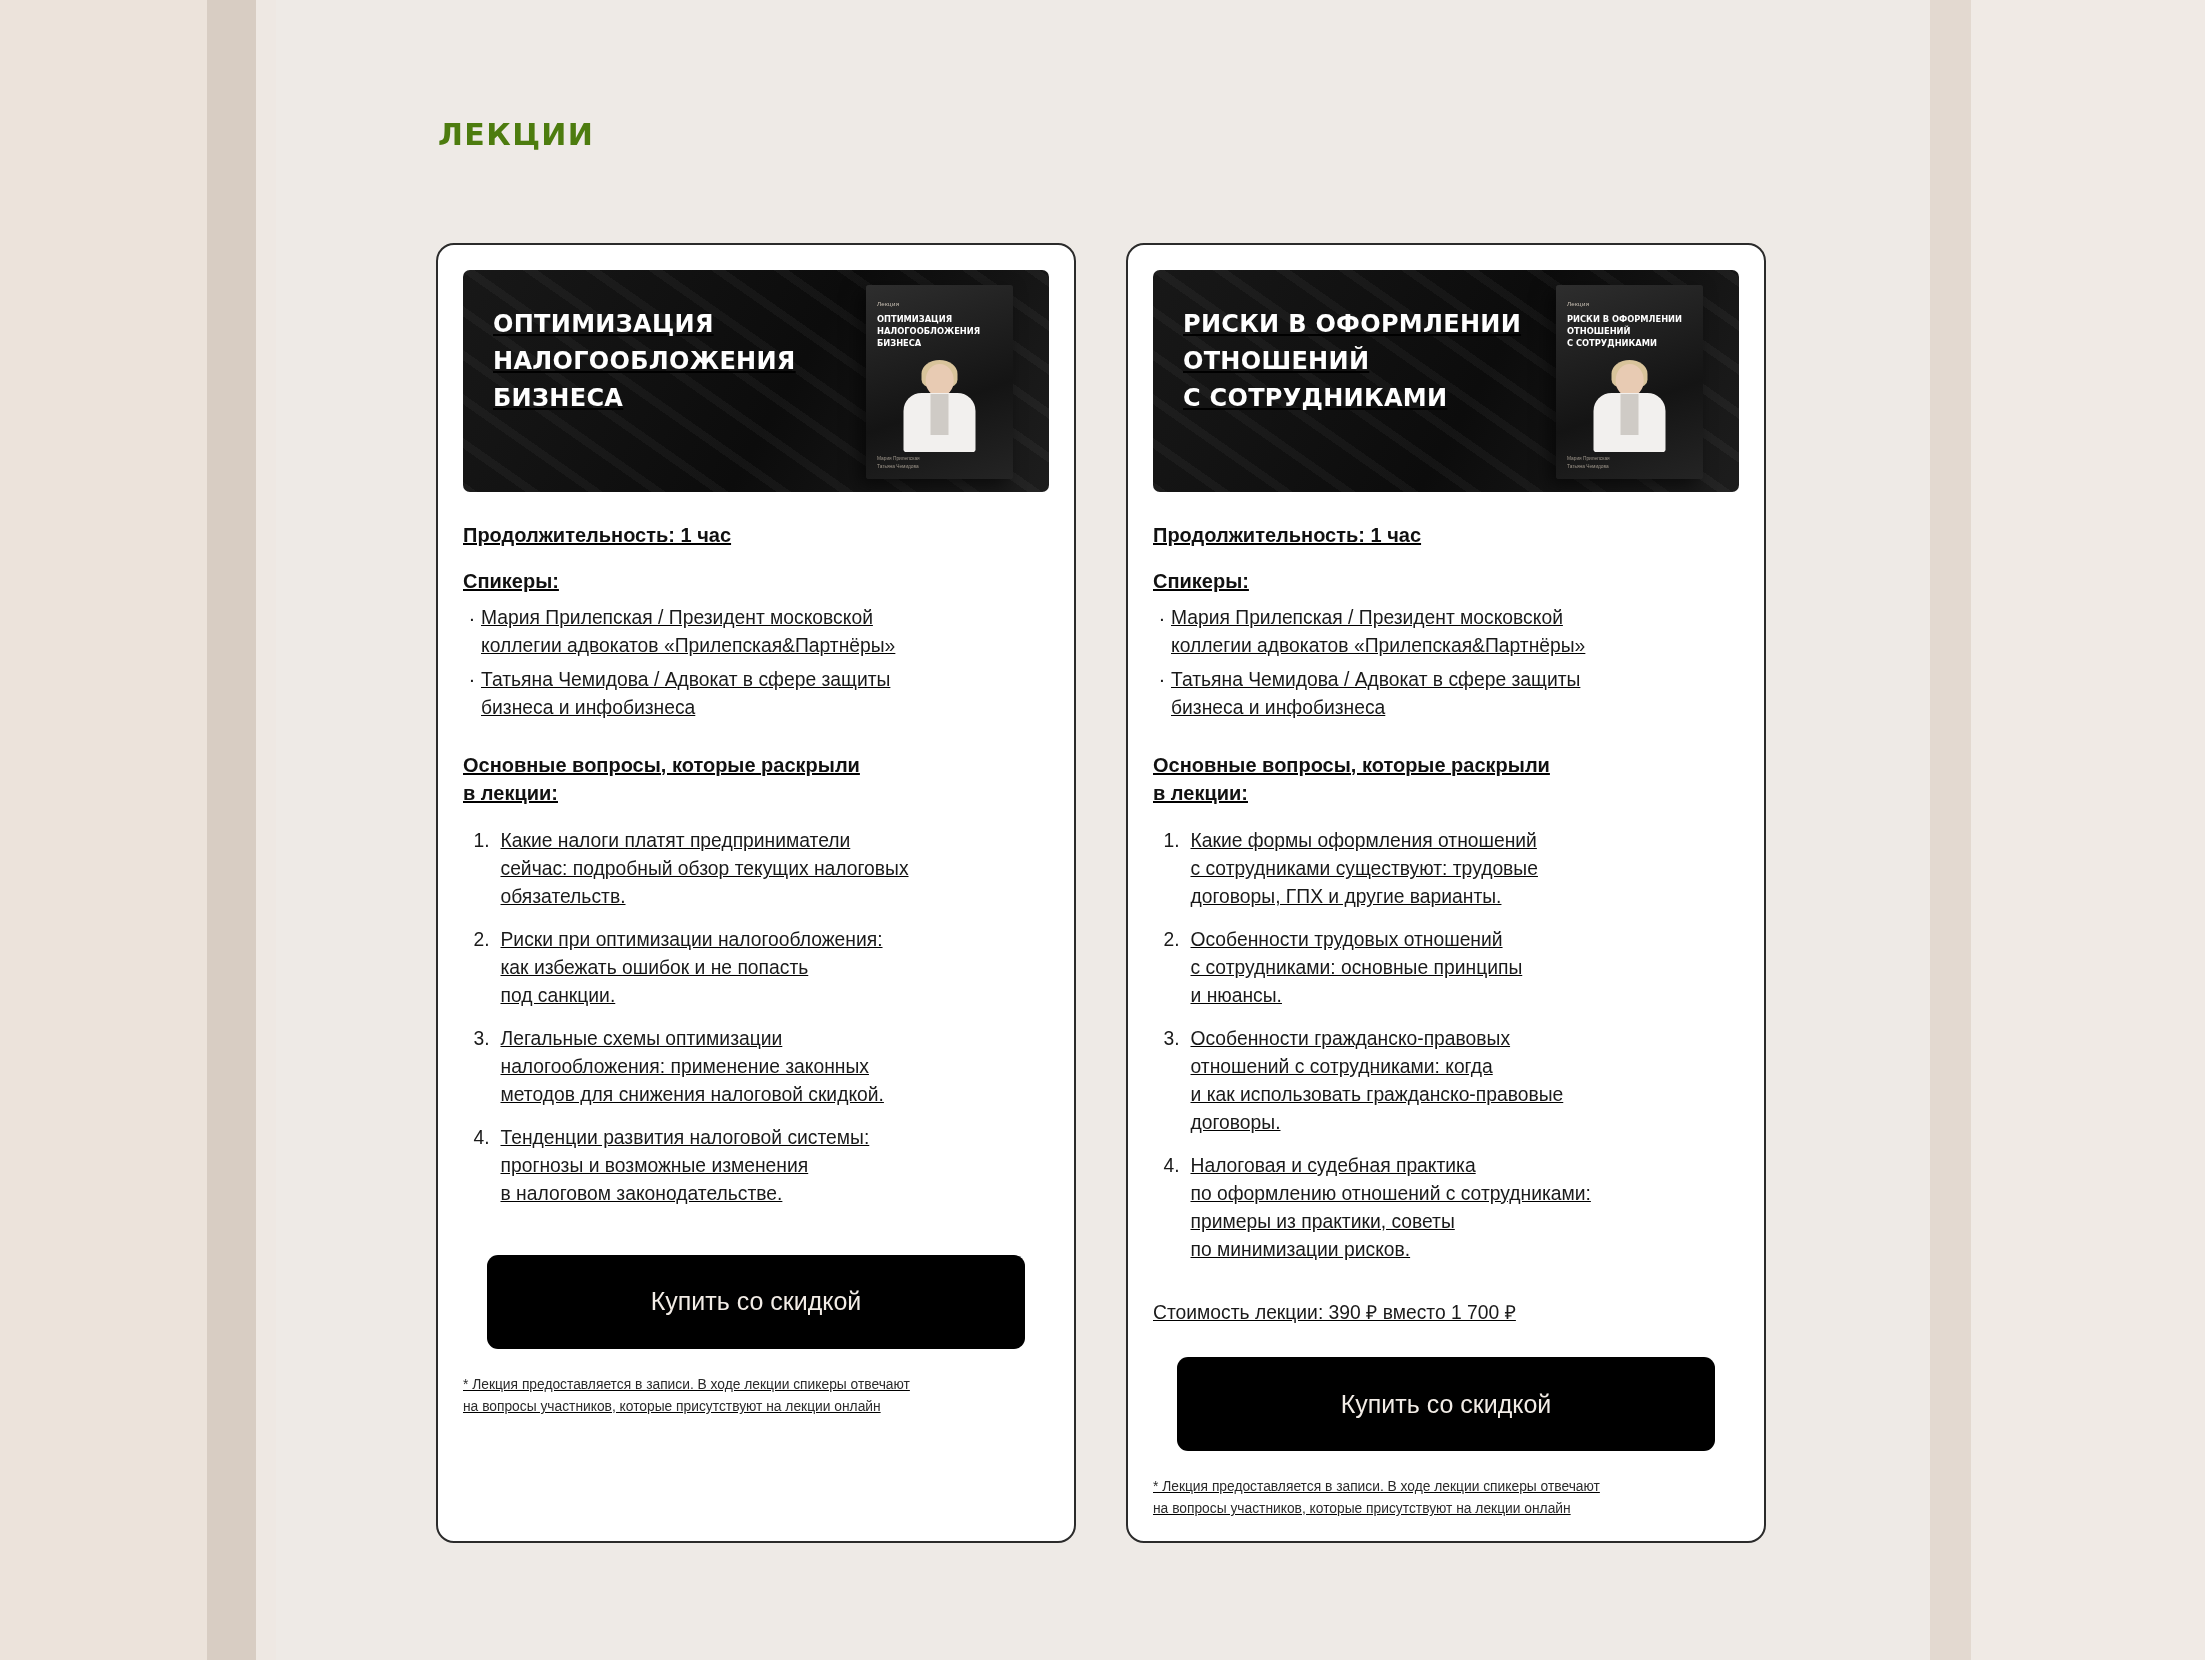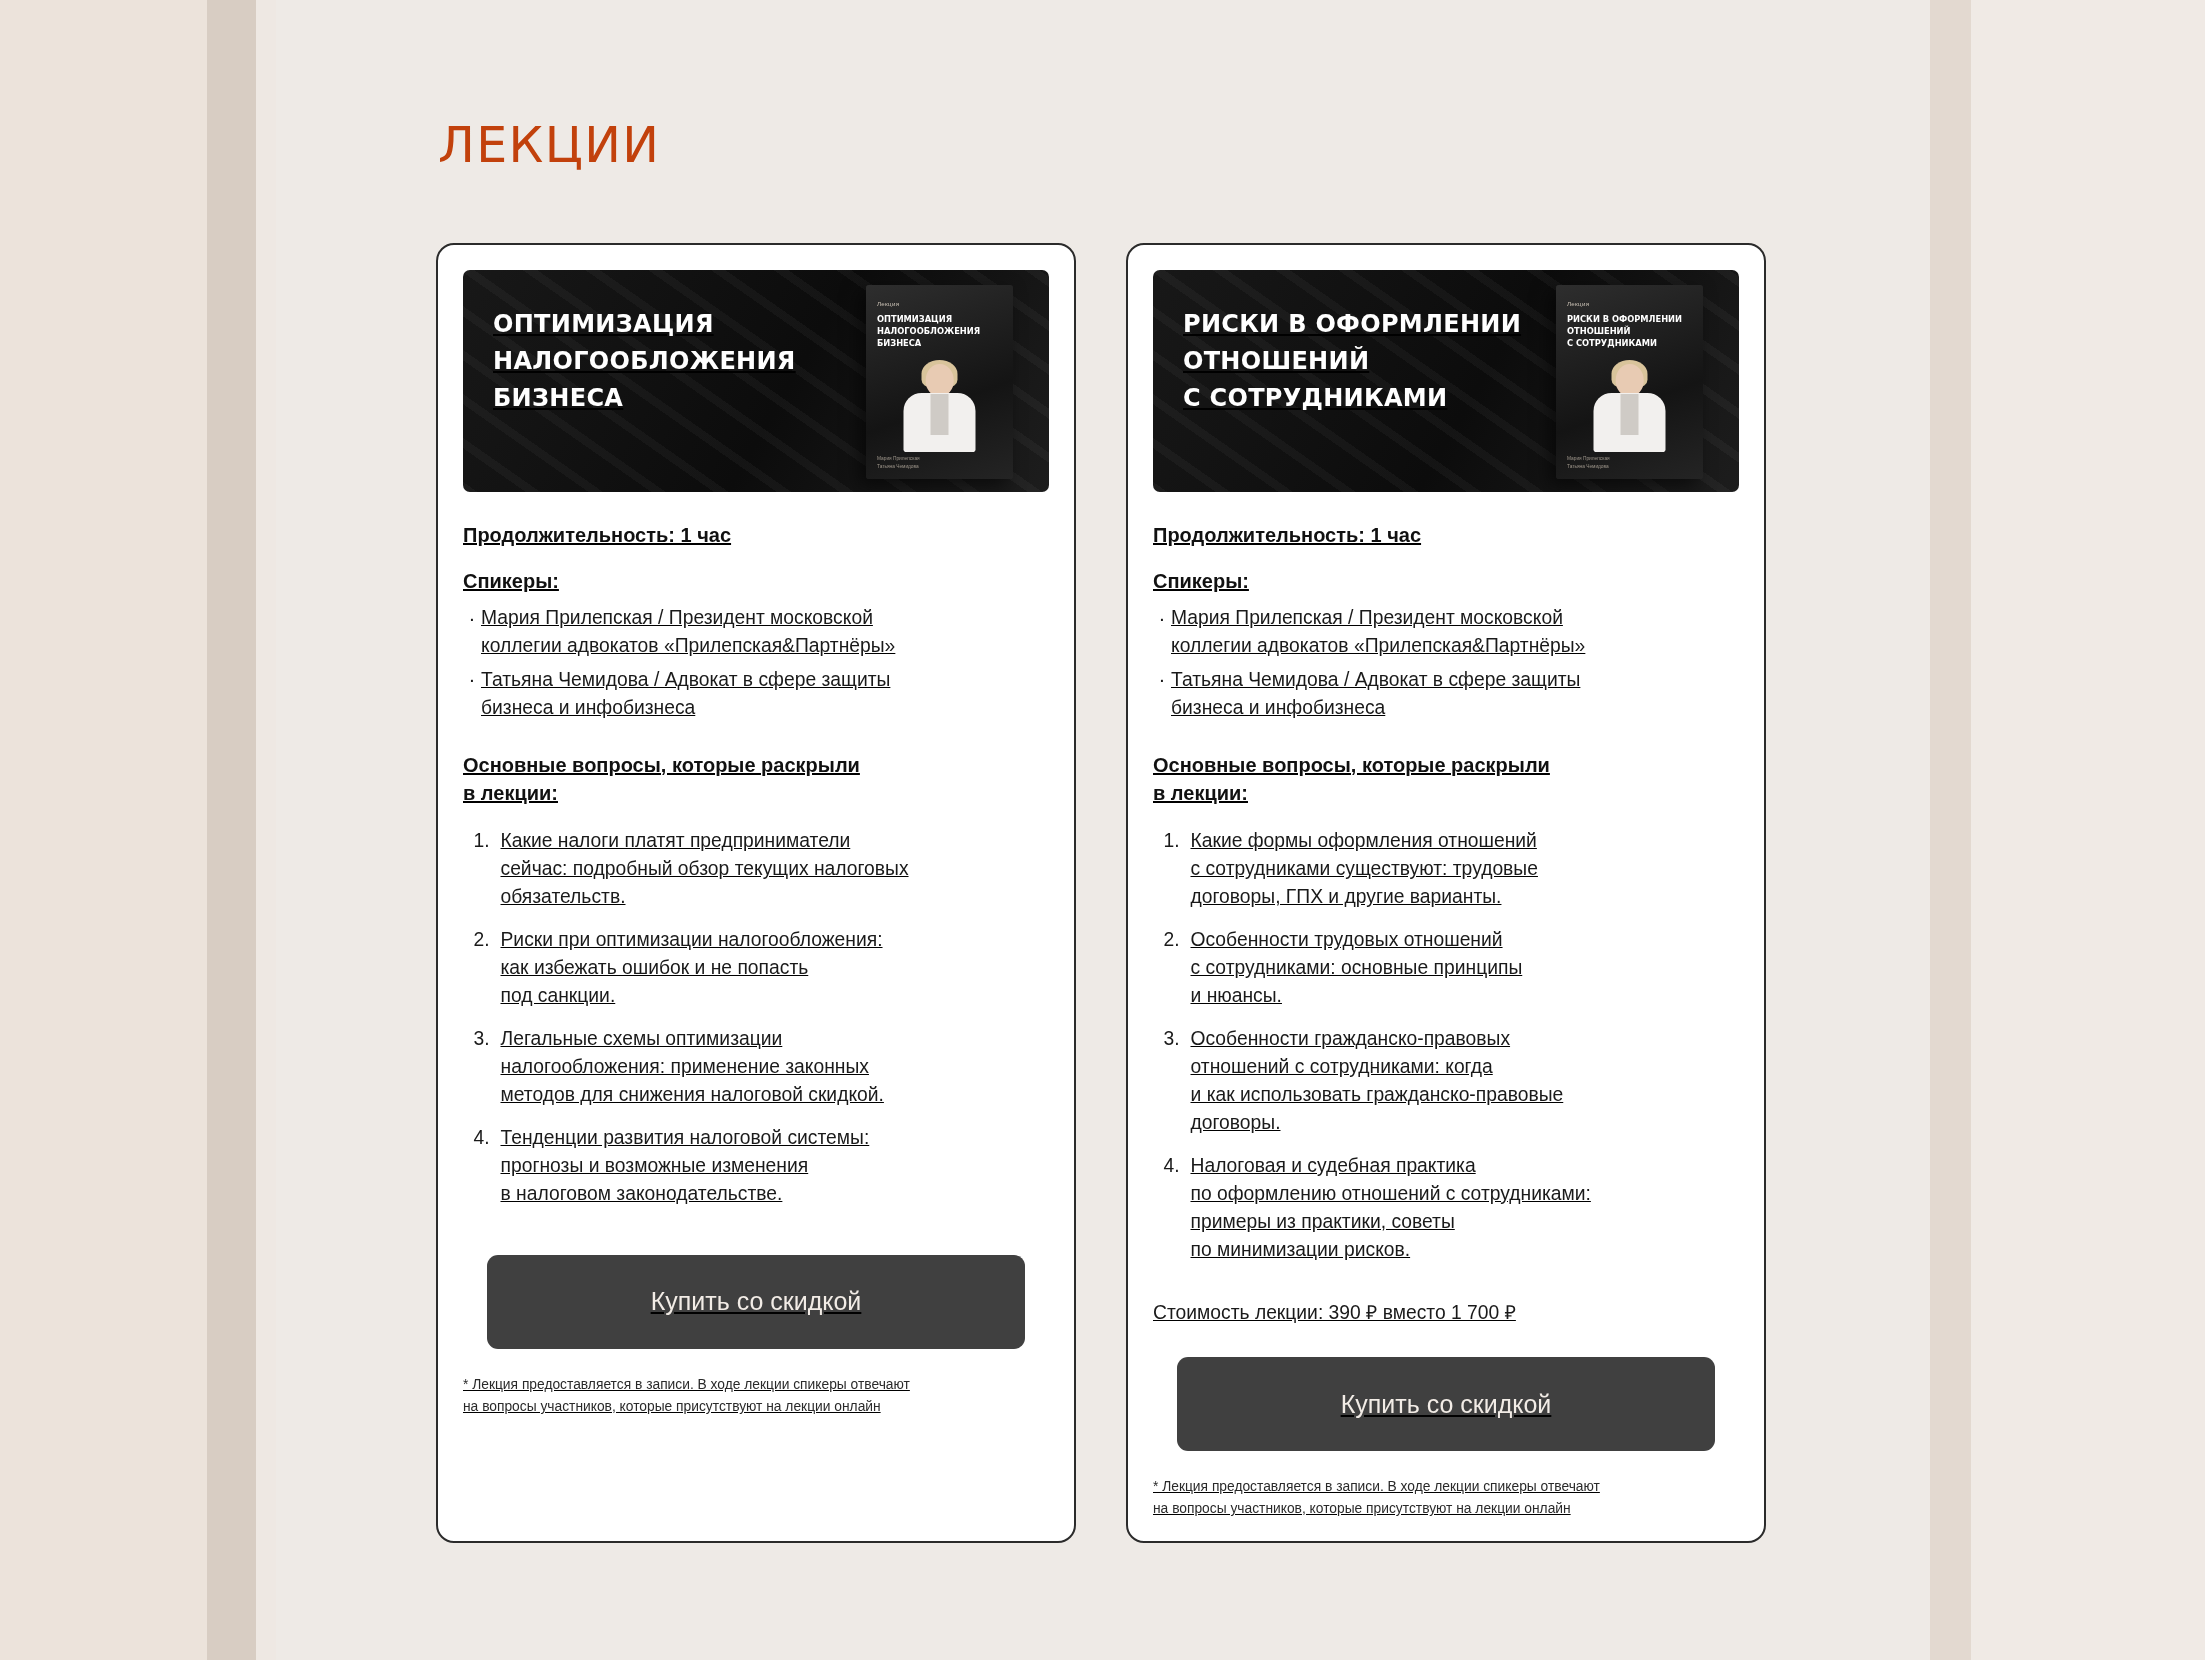--- a/index.html
+++ b/index.html
@@ -30,24 +30,24 @@
     left: 276px;
     top: 0;
     width: 1654px;
     height: 1661px;
     background: #eeeae6;
   }
   .page-title {
     position: absolute;
     left: 162px;
     top: 117px;
-    font-size: 49px;
-    font-weight: 400;
+    font-size: 30px;
+    font-weight: 700;
     letter-spacing: 1.4px;
-    color: #c2410c;
+    color: #4d7c0f;
     font-family: "DejaVu Sans", sans-serif;
   }
   .cards {
     position: absolute;
     left: 160px;
     top: 243px;
     display: flex;
     gap: 50px;
   }
   .card {
@@ -212,21 +212,21 @@
   .price {
     margin-top: auto;
     padding-top: 15px;
     font-size: 19.3px;
     color: #1a1a1a;
   }
   .buy-button {
     margin: 32px auto 0 auto;
     width: 538px;
     height: 94px;
-    background: #404040;
+    background: #000000;
     border: none;
     border-radius: 11px;
     color: #f2ece6;
     font-size: 25px;
     font-family: "Liberation Sans", sans-serif;
     cursor: pointer;
     display: flex;
     align-items: center;
     justify-content: center;
   }

